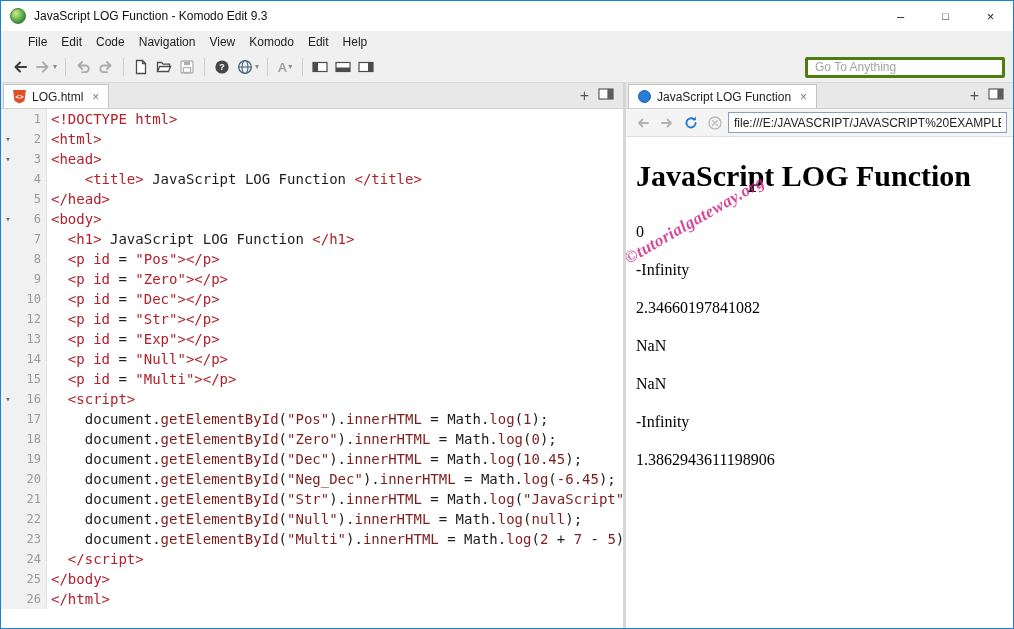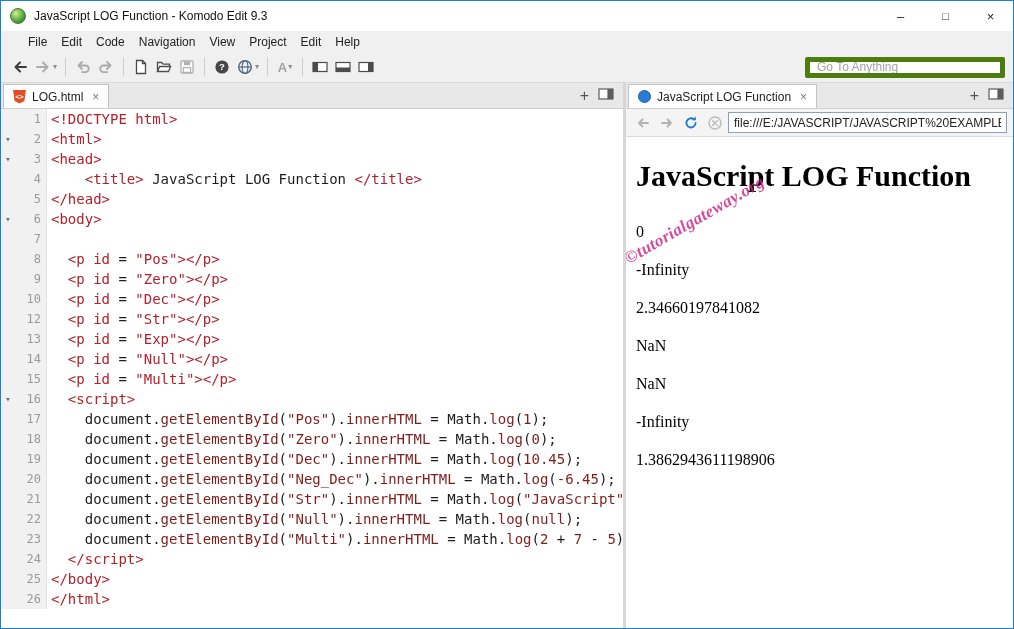--- a/index.html
+++ b/index.html
@@ -21,21 +21,21 @@
   .menubar{flex:0 0 21px;background:#f0f0f0;display:flex;align-items:center;
     padding-left:20px;font-size:12px;color:#222}
   .menu-item{padding:2px 7px;white-space:nowrap}
   
   .toolbar{flex:0 0 31px;background:#f0f0f0;border-bottom:1px solid #d9d9d9;
     display:flex;align-items:center;padding:0 8px;gap:1px}
   .tbtn{height:24px;min-width:22px;display:flex;align-items:center;justify-content:center;padding:0 2px}
   .sep{width:1px;height:18px;background:#cdcdcd;margin:0 5px}
   .caret{font-size:8px;color:#8a8a8a;margin-left:1px;line-height:1}
   .a-glyph{font-size:13px;font-weight:bold;color:#a2a2a2}
-  .goto{margin-left:auto;width:200px;height:21px;border:5px solid #4d7c0f;border-radius:2px;
+  .goto{margin-left:auto;width:200px;height:21px;border:3px solid #4d7c0f;border-radius:2px;
     font-size:12px;padding:0 7px;color:#444;background:#fff;font-family:"Liberation Sans",sans-serif}
   .goto::placeholder{color:#a3a3a3}
   
   .main{flex:1;display:flex;min-height:0}
   .pane-left{width:622px;display:flex;flex-direction:column;min-width:0}
   .splitter{width:3px;background:#d6d6d6}
   .pane-right{flex:1;display:flex;flex-direction:column;min-width:0}
   
   .tabstrip{flex:0 0 26px;background:#e8e8e8;border-bottom:1px solid #cfcfcf;
     display:flex;align-items:stretch}
@@ -89,21 +89,21 @@
       <span class="win-btn">×</span>
     </div>
   </div>
 
   <div class="menubar">
       <span class="menu-item">File</span>
       <span class="menu-item">Edit</span>
       <span class="menu-item">Code</span>
       <span class="menu-item">Navigation</span>
       <span class="menu-item">View</span>
-      <span class="menu-item">Project</span>
+      <span class="menu-item">Komodo</span>
       <span class="menu-item">Edit</span>
       <span class="menu-item">Help</span>
     </div>
 
   <div class="toolbar">
     <span class="tbtn">
       <svg width="18" height="18" viewBox="0 0 18 18">
           <path d="M15 9H5M9 4.5 4.5 9 9 13.5" fill="none" stroke="#3c3c3c" stroke-width="2" stroke-linecap="round" stroke-linejoin="round"></path>
         </svg>
     </span>
@@ -210,21 +210,21 @@
           </span>
         </div>
       </div>
       <div class="editor">
           <div class="crow"><span class="gut"><span class="fold"></span><span class="lnum">1</span></span><span class="cl"><span class="tk-tag">&lt;!DOCTYPE html&gt;</span></span></div>
           <div class="crow"><span class="gut"><span class="fold">▾</span><span class="lnum">2</span></span><span class="cl"><span class="tk-tag">&lt;html&gt;</span></span></div>
           <div class="crow"><span class="gut"><span class="fold">▾</span><span class="lnum">3</span></span><span class="cl"><span class="tk-tag">&lt;head&gt;</span></span></div>
           <div class="crow"><span class="gut"><span class="fold"></span><span class="lnum">4</span></span><span class="cl"><span class="tk-pl">    </span><span class="tk-tag">&lt;title&gt;</span><span class="tk-pl"> JavaScript LOG Function </span><span class="tk-tag">&lt;/title&gt;</span></span></div>
           <div class="crow"><span class="gut"><span class="fold"></span><span class="lnum">5</span></span><span class="cl"><span class="tk-tag">&lt;/head&gt;</span></span></div>
           <div class="crow"><span class="gut"><span class="fold">▾</span><span class="lnum">6</span></span><span class="cl"><span class="tk-tag">&lt;body&gt;</span></span></div>
-          <div class="crow"><span class="gut"><span class="fold"></span><span class="lnum">7</span></span></div>
+          <div class="crow"><span class="gut"><span class="fold"></span><span class="lnum">7</span></span><span class="cl"><span class="tk-pl">  </span><span class="tk-tag">&lt;h1&gt;</span><span class="tk-pl"> JavaScript LOG Function </span><span class="tk-tag">&lt;/h1&gt;</span></span></div>
           <div class="crow"><span class="gut"><span class="fold"></span><span class="lnum">8</span></span><span class="cl"><span class="tk-pl">  </span><span class="tk-tag">&lt;p id</span><span class="tk-pl"> = </span><span class="tk-tag">"Pos"&gt;&lt;/p&gt;</span></span></div>
           <div class="crow"><span class="gut"><span class="fold"></span><span class="lnum">9</span></span><span class="cl"><span class="tk-pl">  </span><span class="tk-tag">&lt;p id</span><span class="tk-pl"> = </span><span class="tk-tag">"Zero"&gt;&lt;/p&gt;</span></span></div>
           <div class="crow"><span class="gut"><span class="fold"></span><span class="lnum">10</span></span><span class="cl"><span class="tk-pl">  </span><span class="tk-tag">&lt;p id</span><span class="tk-pl"> = </span><span class="tk-tag">"Dec"&gt;&lt;/p&gt;</span></span></div>
           <div class="crow"><span class="gut"><span class="fold"></span><span class="lnum">12</span></span><span class="cl"><span class="tk-pl">  </span><span class="tk-tag">&lt;p id</span><span class="tk-pl"> = </span><span class="tk-tag">"Str"&gt;&lt;/p&gt;</span></span></div>
           <div class="crow"><span class="gut"><span class="fold"></span><span class="lnum">13</span></span><span class="cl"><span class="tk-pl">  </span><span class="tk-tag">&lt;p id</span><span class="tk-pl"> = </span><span class="tk-tag">"Exp"&gt;&lt;/p&gt;</span></span></div>
           <div class="crow"><span class="gut"><span class="fold"></span><span class="lnum">14</span></span><span class="cl"><span class="tk-pl">  </span><span class="tk-tag">&lt;p id</span><span class="tk-pl"> = </span><span class="tk-tag">"Null"&gt;&lt;/p&gt;</span></span></div>
           <div class="crow"><span class="gut"><span class="fold"></span><span class="lnum">15</span></span><span class="cl"><span class="tk-pl">  </span><span class="tk-tag">&lt;p id</span><span class="tk-pl"> = </span><span class="tk-tag">"Multi"&gt;&lt;/p&gt;</span></span></div>
           <div class="crow"><span class="gut"><span class="fold">▾</span><span class="lnum">16</span></span><span class="cl"><span class="tk-pl">  </span><span class="tk-tag">&lt;script&gt;</span></span></div>
           <div class="crow"><span class="gut"><span class="fold"></span><span class="lnum">17</span></span><span class="cl"><span class="tk-pl">    document.</span><span class="tk-nm">getElementById</span><span class="tk-pl">(</span><span class="tk-st">"Pos"</span><span class="tk-pl">).</span><span class="tk-nm">innerHTML</span><span class="tk-pl"> = Math.</span><span class="tk-nm">log</span><span class="tk-pl">(</span><span class="tk-nu">1</span><span class="tk-pl">);</span></span></div>
           <div class="crow"><span class="gut"><span class="fold"></span><span class="lnum">18</span></span><span class="cl"><span class="tk-pl">    document.</span><span class="tk-nm">getElementById</span><span class="tk-pl">(</span><span class="tk-st">"Zero"</span><span class="tk-pl">).</span><span class="tk-nm">innerHTML</span><span class="tk-pl"> = Math.</span><span class="tk-nm">log</span><span class="tk-pl">(</span><span class="tk-nu">0</span><span class="tk-pl">);</span></span></div>

